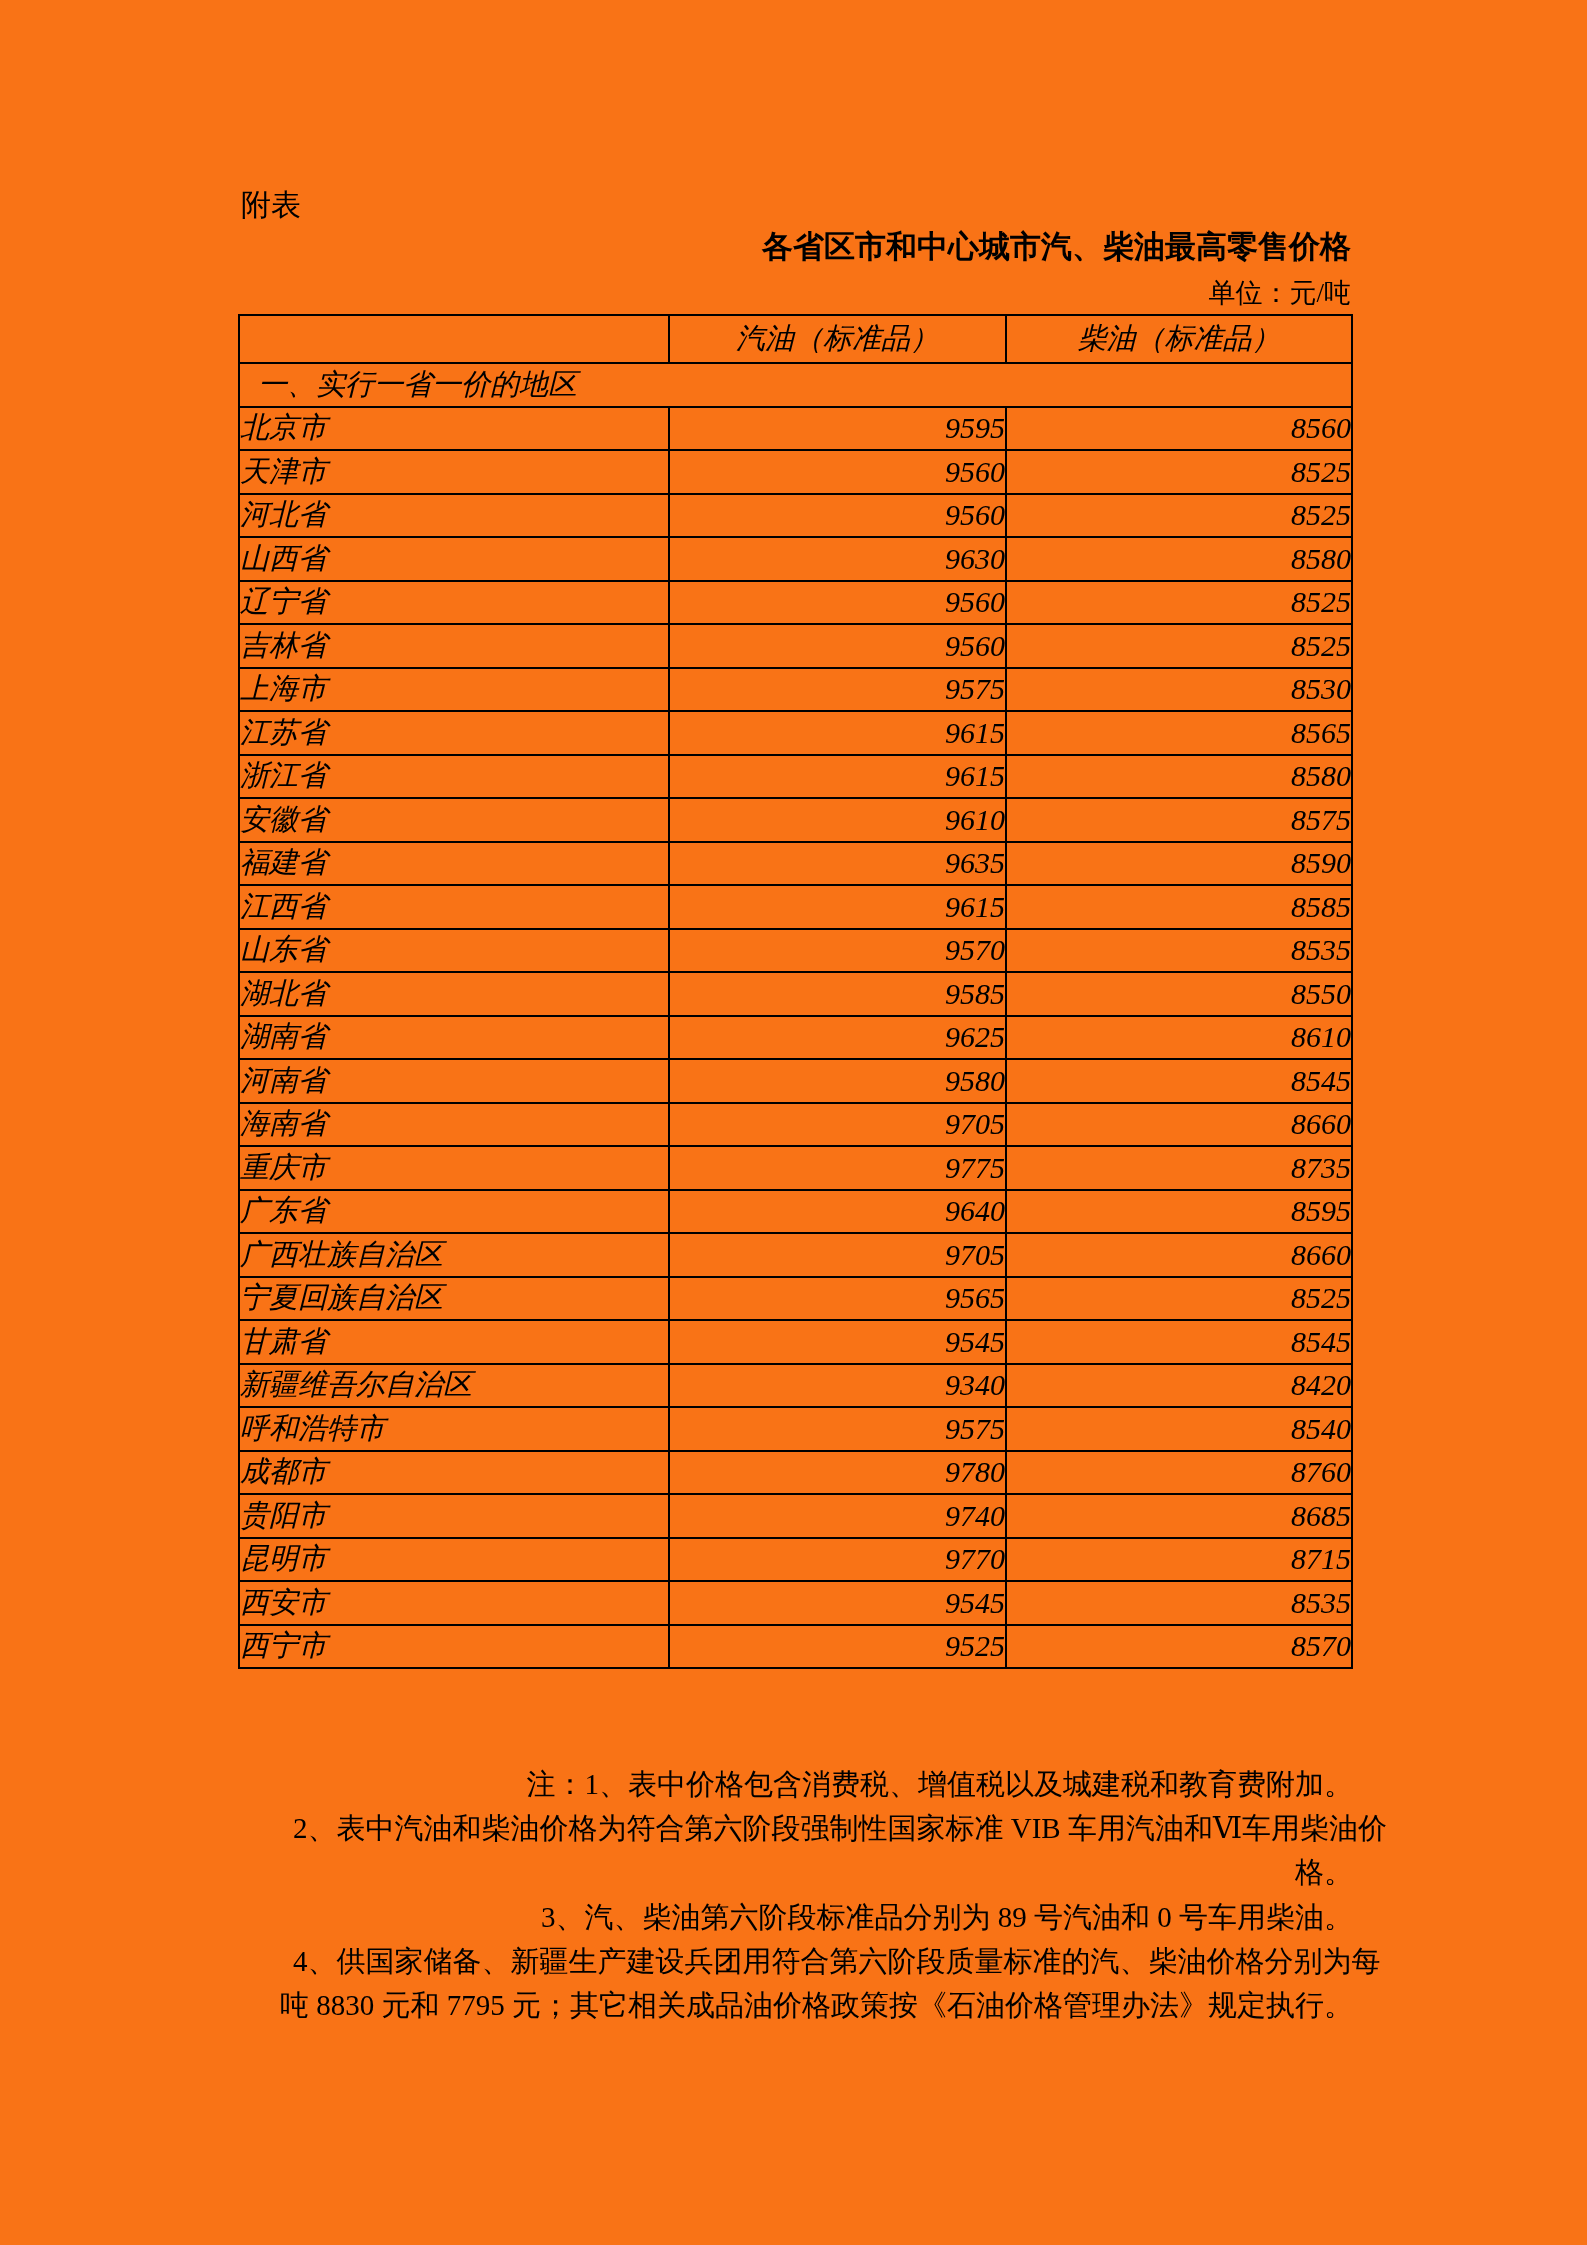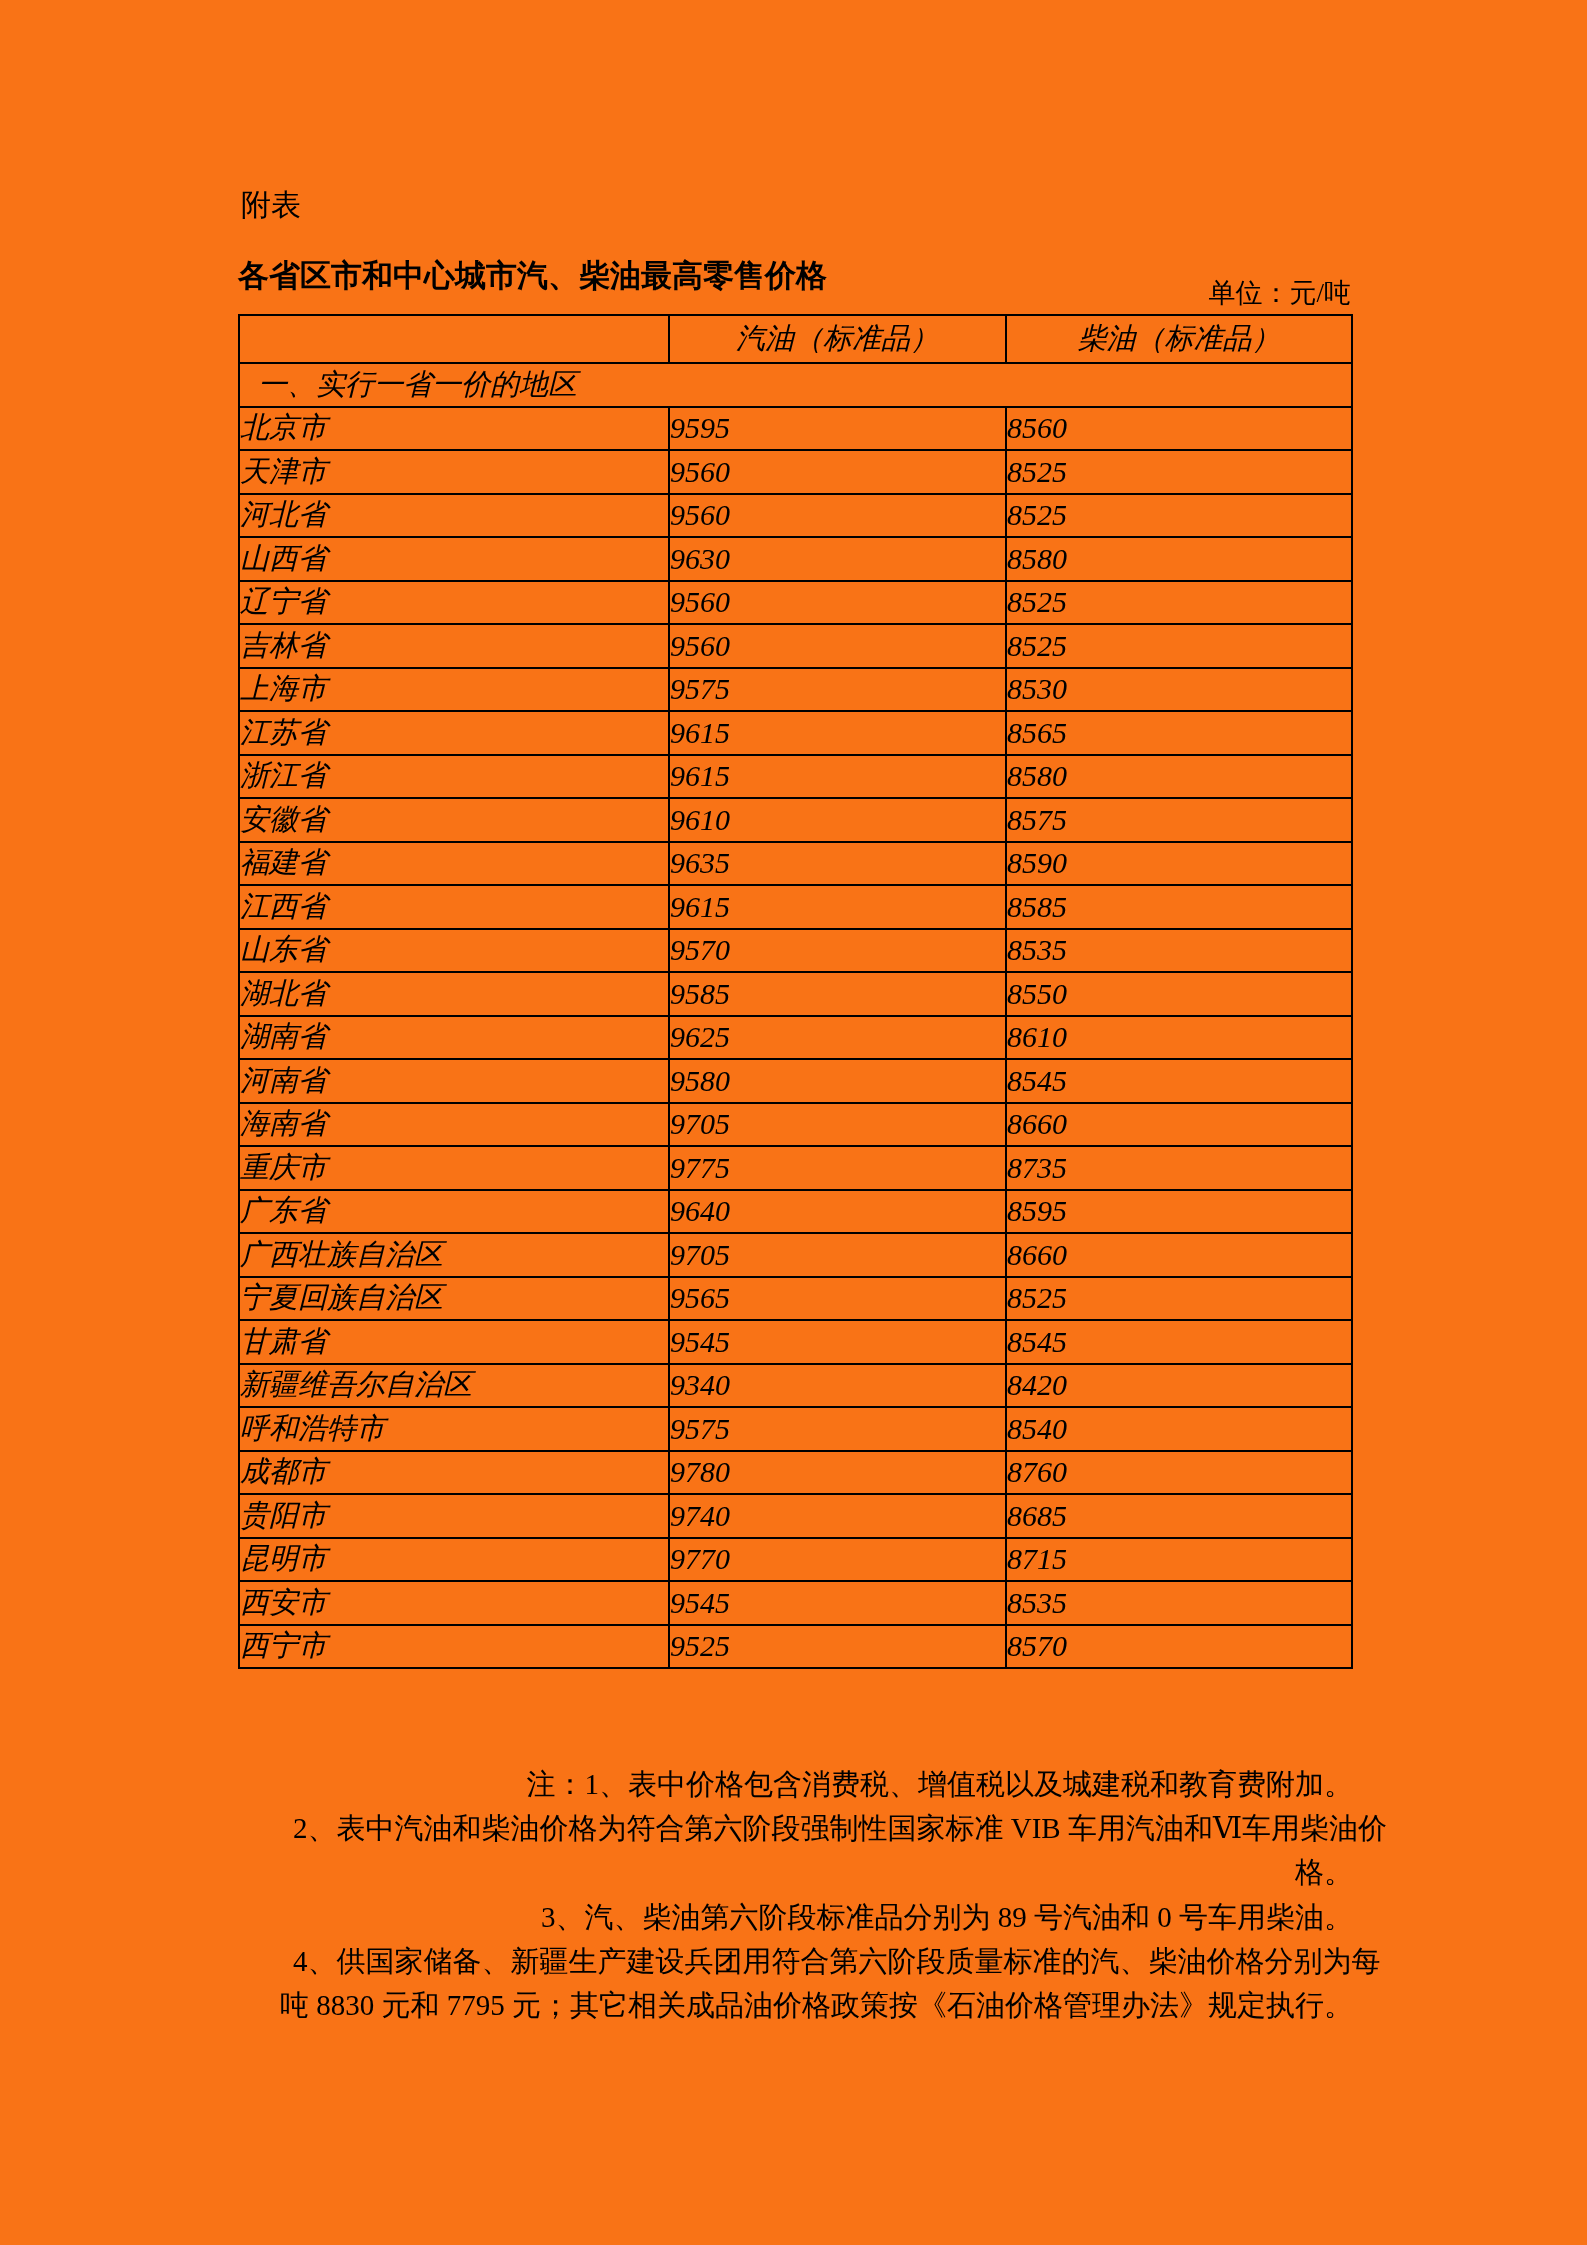--- a/index.html
+++ b/index.html
@@ -14,24 +14,23 @@
     width: 1587px; height: 2245px;
     background: #f97316;
     overflow: hidden;
   }
   .doc-tag {
     position: absolute; left: 241px; top: 188px;
     font-size: 30px; line-height: 34px;
   }
   .doc-title {
     position: absolute; left: 238px; top: 229px; width: 1113px;
-    text-align: left;
+    text-align: right;
     font-size: 31px; line-height: 36px; font-weight: bold;
     font-family: "Liberation Sans", "DejaVu Sans", sans-serif;
-    margin-top: 29px;
   }
   .unit-note {
     position: absolute; left: 238px; top: 277px; width: 1113px;
     text-align: right;
     font-size: 27px; line-height: 32px;
   }
   table.price-table {
     position: absolute; left: 238px; top: 314px;
     width: 1113px;
     border-collapse: collapse;
@@ -48,21 +47,21 @@
   .price-table tr.header-row { height: 48px; }
   .price-table tr { height: 43.5px; }
   .price-table td.head { text-align: center; }
   .price-table td.section {
     text-align: left; padding-left: 18px;
   }
   .price-table td.region {
     text-align: left; 
   }
   .price-table td.num {
-    text-align: left;
+    text-align: right;
     font-size: 30px;
   }
   .notes {
     position: absolute; left: 238px; top: 1762px; width: 1115px;
     font-size: 29px;
   }
   .note-line {
     height: 44.2px; line-height: 44.2px;
     white-space: nowrap;
     text-align: right;

